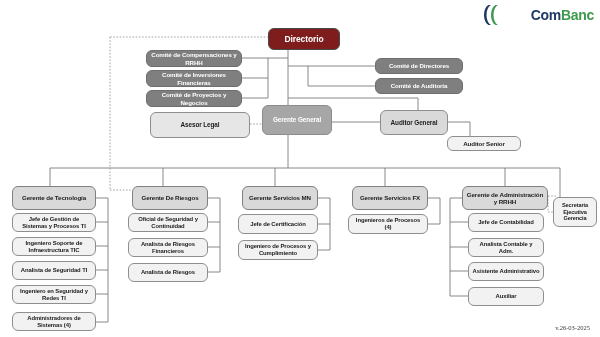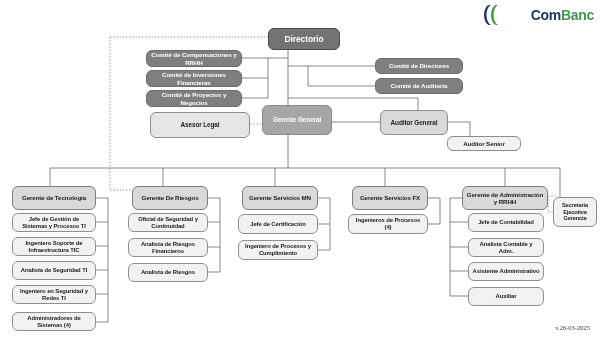--- a/index.html
+++ b/index.html
@@ -23,21 +23,21 @@
     line-height:1.18;
     padding:1px 3px;
     font-weight:bold;
     letter-spacing:-0.1px;
     z-index:3;
   }
   .node span{display:block;width:100%;}
 
   
   .n-dark{
-    background:#737373;
+    background:#7f1d1d;
     color:#ffffff;
     border:1px solid #4a4a4a;
     font-size:8.5px;
   }
   
   .n-mid{
     background:#7f7f7f;
     color:#ffffff;
     border:1px solid #6e6e6e;
     font-size:6.2px;

